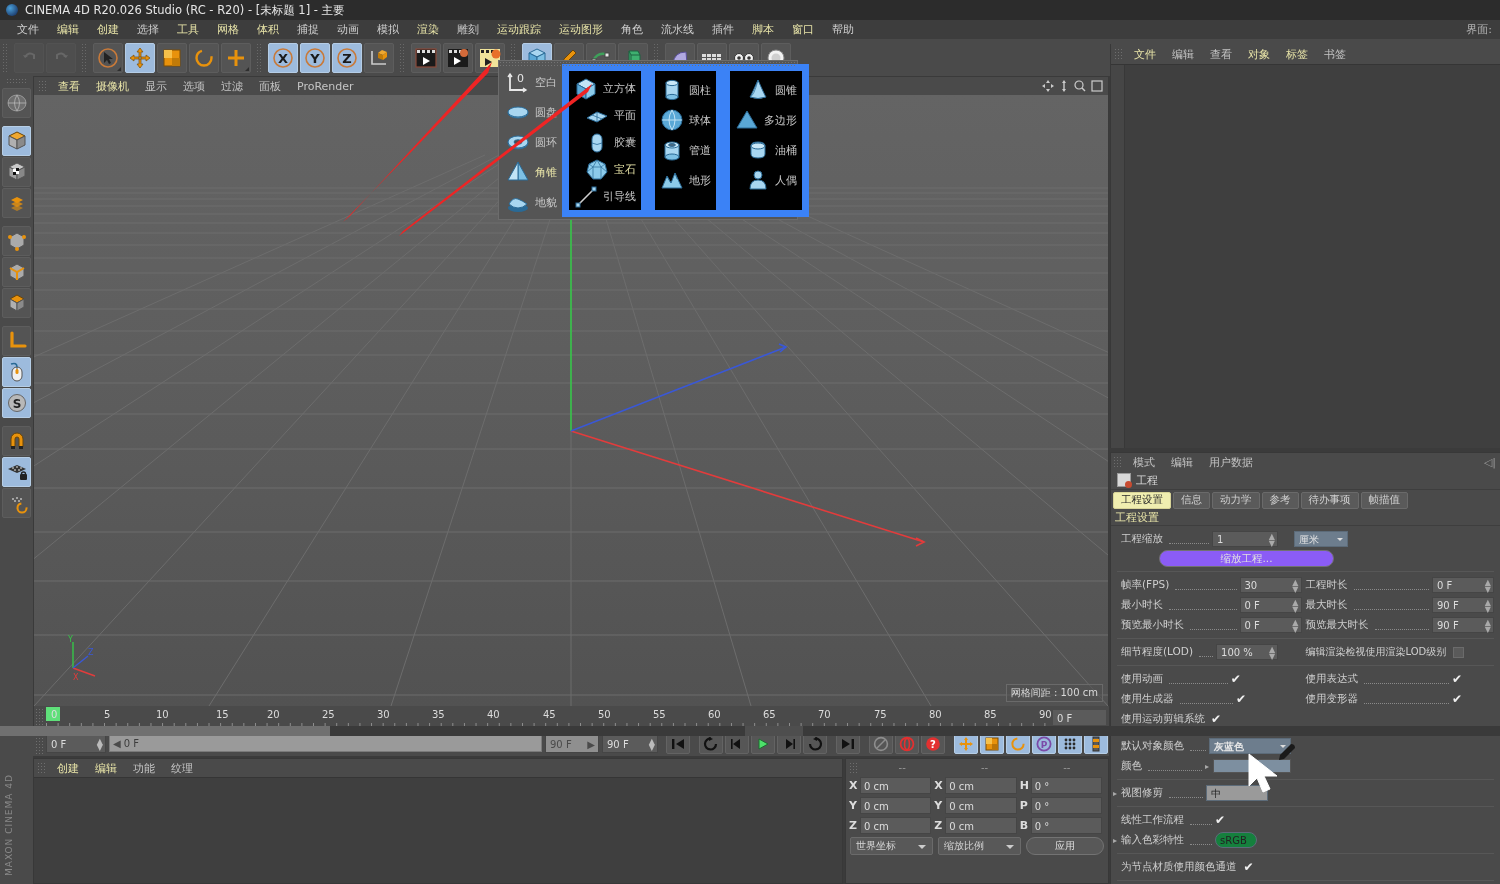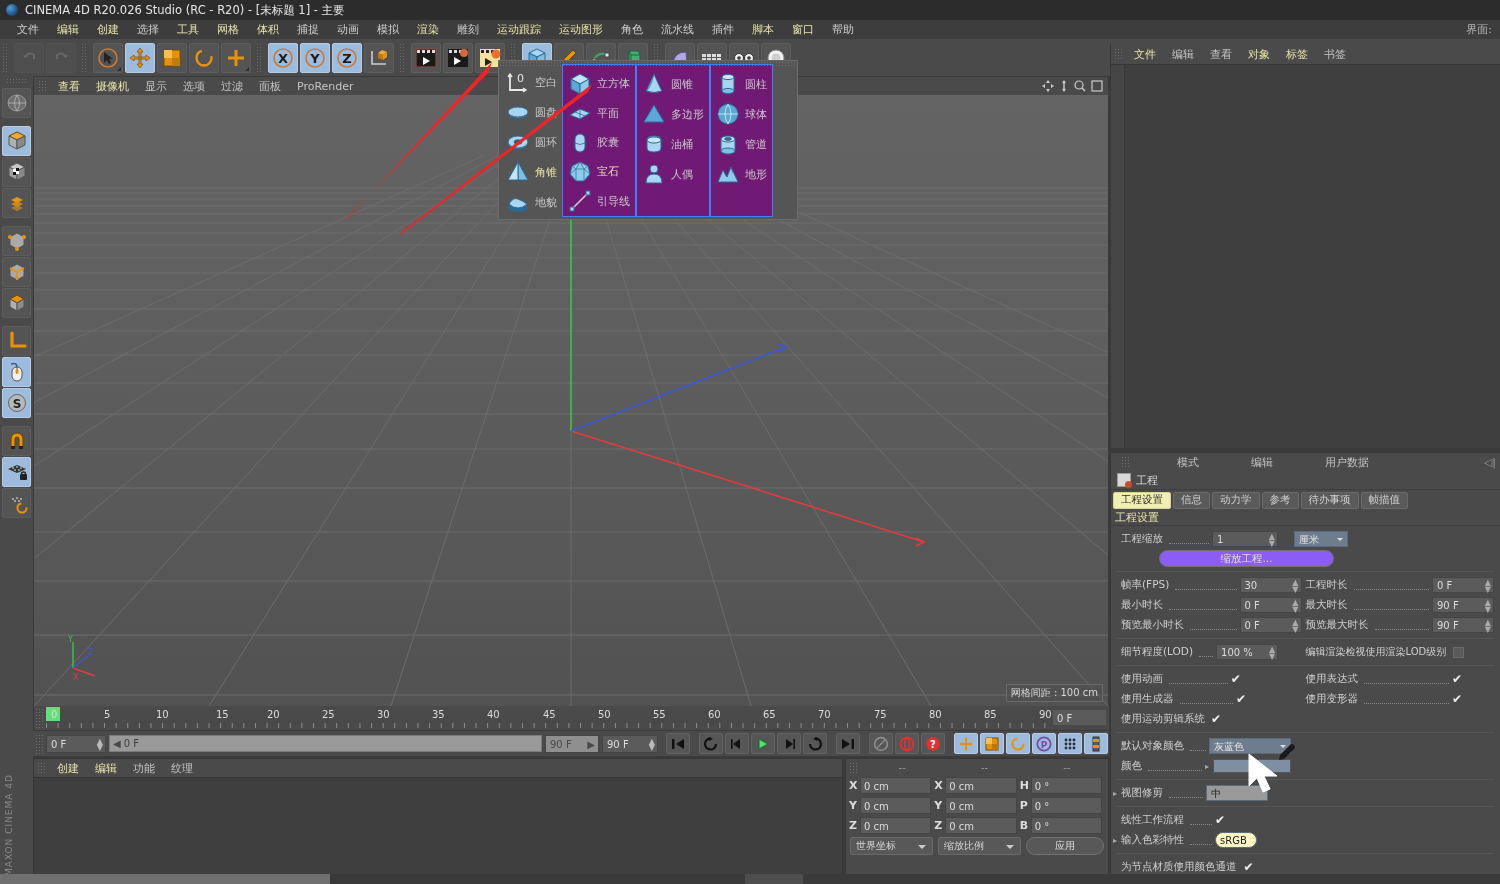--- a/index.html
+++ b/index.html
@@ -4,21 +4,21 @@
 <style>
   * { box-sizing: border-box; margin: 0; padding: 0; }
   html, body {
     width: 1500px; height: 884px;
     background: #3b3b3b;
     font-family: "DejaVu Sans", "Liberation Sans", sans-serif;
     font-size: 11px;
     color: #c8c8c8;
     overflow: hidden;
   }
-  #app { position: relative; width: 1500px; height: 884px; }
+  #app { position: relative; width: 1500px; height: 736px; }
 
   
   .titlebar {
     position: absolute; left: 0; top: 0; width: 1500px; height: 20px;
     background: #2c2c2c; display: flex; align-items: center; padding-left: 6px;
   }
   .titlebar .tb-logo {
     width: 12px; height: 12px; border-radius: 50%;
     background: radial-gradient(circle at 35% 35%, #4a9fd8, #1b3a6b 80%);
     margin-right: 7px; flex: none;
@@ -118,21 +118,21 @@
     position: absolute; left: 498px; top: 60px; width: 300px; height: 160px;
     background: #555; border: 1px solid #6c6c6c; z-index: 60;
     display: flex; padding: 3px 2px 2px 2px;
   }
   .popup .pgrip {
     position: absolute; left: 0; top: 0; width: 100%; height: 5px;
     background-image: radial-gradient(#737373 38%, transparent 40%);
     background-size: 3px 3px;
   }
   .pcol { display: flex; flex-direction: column; padding: 4px 1px 0 1px; }
-  .pcol.boxed { background: #701a75; border: 1px solid #3b82f6; }
+  .pcol.boxed { background: #000000; border: 7px solid #3b82f6; align-items: flex-end; }
   .pitem { display: flex; align-items: center; height: 30px; padding: 0 4px; white-space: nowrap; }
   .pitem .plabel { font-size: 11px; color: #c9c9c9; margin-left: 5px; }
   .pitem .plabel.hl { color: #e8e4a8; }
   .pic { width: 24px; height: 24px; flex: none; }
 
   
   .arrows { position: absolute; left: 0; top: 0; width: 1500px; height: 884px; pointer-events: none; z-index: 80; }
 
   
   .timeline {
@@ -222,21 +222,21 @@
   .om-bar .mi { padding: 0 8px; font-size: 11px; color: #c4c4c4; }
   .om-bar .mi.hl { color: #e8e4a8; }
   .om-body { position: absolute; left: 0; top: 20px; width: 100%; bottom: 0; background: #3f3f3f; border-top: 1px solid #353535; }
   .om-leftcol { position: absolute; left: 0; top: 0; width: 14px; height: 100%; background: #464646; border-right: 1px solid #383838; }
 
   
   .attrman {
     position: absolute; left: 1110px; top: 452px; width: 390px; height: 432px;
     background: #4a4a4a; border-left: 1px solid #383838; border-top: 1px solid #383838;
   }
-  .am-bar { height: 18px; display: flex; align-items: center; padding-left: 10px; gap: 36px; }
+  .am-bar { height: 18px; display: flex; align-items: center; padding-left: 2px; }
   .am-bar .mi { padding: 0 8px; font-size: 11px; color: #c4c4c4; }
   .am-bar .right-ic { margin-left: auto; padding-right: 4px; color: #9a9a9a; font-size: 11px; }
   .am-obj { height: 19px; display: flex; align-items: center; padding-left: 6px; border-bottom: 1px solid #3e3e3e; }
   .am-obj .oicon {
     width: 14px; height: 14px; margin-right: 5px; background: #d8d8d8; border: 1px solid #9a9a9a;
     position: relative; flex: none;
   }
   .am-obj .oicon::after {
     content: ''; position: absolute; right: -2px; bottom: -2px; width: 7px; height: 7px;
     border-radius: 50%; background: #c84b30;
@@ -837,50 +837,20 @@
             <rect x="2" y="18" width="4" height="4" fill="#a8d6f0" stroke="#2a6a96"></rect>
             <rect x="18" y="2" width="4" height="4" fill="#a8d6f0" stroke="#2a6a96"></rect>
           </svg>
         <span class="plabel">引导线</span>
       </div>
     </div>
 
     <div class="pcol boxed">
       <div class="pitem">
         <svg class="pic" viewBox="0 0 24 24">
-            <path d="M12 2 Q19 18 20 19 Q12 22 4 19 Q5 18 12 2 Z" fill="#a8d6f0" stroke="#2a6a96"></path>
-            <path d="M12 2 Q8 18 4 19" stroke="#2a6a96" fill="none" stroke-width=".7"></path>
-          </svg>
-        <span class="plabel">圆锥</span>
-      </div>
-      <div class="pitem">
-        <svg class="pic" viewBox="0 0 24 24">
-            <path d="M12 3 L22 20 L2 20 Z" fill="#5aa8d6" stroke="#2a6a96"></path>
-          </svg>
-        <span class="plabel">多边形</span>
-      </div>
-      <div class="pitem">
-        <svg class="pic" viewBox="0 0 24 24">
-            <path d="M5 8 Q5 4 12 4 Q19 4 19 8 L19 16 Q19 20 12 20 Q5 20 5 16 Z" fill="#a8d6f0" stroke="#2a6a96"></path>
-            <ellipse cx="12" cy="8" rx="7" ry="3" fill="#c9e8f8" stroke="#2a6a96"></ellipse>
-          </svg>
-        <span class="plabel">油桶</span>
-      </div>
-      <div class="pitem">
-        <svg class="pic" viewBox="0 0 24 24">
-            <circle cx="12" cy="7" r="4" fill="#a8d6f0" stroke="#2a6a96"></circle>
-            <path d="M4 21 Q4 12 12 12 Q20 12 20 21 Z" fill="#a8d6f0" stroke="#2a6a96"></path>
-          </svg>
-        <span class="plabel">人偶</span>
-      </div>
-    </div>
-
-    <div class="pcol boxed">
-      <div class="pitem">
-        <svg class="pic" viewBox="0 0 24 24">
             <rect x="6" y="5" width="12" height="14" fill="#a8d6f0" stroke="#2a6a96"></rect>
             <ellipse cx="12" cy="5" rx="6" ry="2.6" fill="#c9e8f8" stroke="#2a6a96"></ellipse>
             <ellipse cx="12" cy="19" rx="6" ry="2.6" fill="#7dc0e4" stroke="#2a6a96"></ellipse>
           </svg>
         <span class="plabel">圆柱</span>
       </div>
       <div class="pitem">
         <svg class="pic" viewBox="0 0 24 24">
             <circle cx="12" cy="12" r="10" fill="#5aa8d6" stroke="#2a6a96"></circle>
             <path d="M2 12 H22 M12 2 Q18 12 12 22 M12 2 Q6 12 12 22" stroke="#c9e8f8" fill="none" stroke-width=".9"></path>
@@ -895,20 +865,50 @@
             <ellipse cx="12" cy="7" rx="3.4" ry="1.4" fill="#4e6a80" stroke="#2a6a96"></ellipse>
           </svg>
         <span class="plabel">管道</span>
       </div>
       <div class="pitem">
         <svg class="pic" viewBox="0 0 24 24">
             <path d="M2 20 L7 8 L11 15 L15 5 L22 20 Z" fill="#8ccbea" stroke="#2a6a96"></path>
             <path d="M7 8 L9 12 L11 15 M15 5 L17 11" stroke="#2a6a96" fill="none" stroke-width=".7"></path>
           </svg>
         <span class="plabel">地形</span>
+      </div>
+    </div>
+
+    <div class="pcol boxed">
+      <div class="pitem">
+        <svg class="pic" viewBox="0 0 24 24">
+            <path d="M12 2 Q19 18 20 19 Q12 22 4 19 Q5 18 12 2 Z" fill="#a8d6f0" stroke="#2a6a96"></path>
+            <path d="M12 2 Q8 18 4 19" stroke="#2a6a96" fill="none" stroke-width=".7"></path>
+          </svg>
+        <span class="plabel">圆锥</span>
+      </div>
+      <div class="pitem">
+        <svg class="pic" viewBox="0 0 24 24">
+            <path d="M12 3 L22 20 L2 20 Z" fill="#5aa8d6" stroke="#2a6a96"></path>
+          </svg>
+        <span class="plabel">多边形</span>
+      </div>
+      <div class="pitem">
+        <svg class="pic" viewBox="0 0 24 24">
+            <path d="M5 8 Q5 4 12 4 Q19 4 19 8 L19 16 Q19 20 12 20 Q5 20 5 16 Z" fill="#a8d6f0" stroke="#2a6a96"></path>
+            <ellipse cx="12" cy="8" rx="7" ry="3" fill="#c9e8f8" stroke="#2a6a96"></ellipse>
+          </svg>
+        <span class="plabel">油桶</span>
+      </div>
+      <div class="pitem">
+        <svg class="pic" viewBox="0 0 24 24">
+            <circle cx="12" cy="7" r="4" fill="#a8d6f0" stroke="#2a6a96"></circle>
+            <path d="M4 21 Q4 12 12 12 Q20 12 20 21 Z" fill="#a8d6f0" stroke="#2a6a96"></path>
+          </svg>
+        <span class="plabel">人偶</span>
       </div>
     </div>
   </div>
 
   <svg class="arrows">
     <g fill="#ef2424">
       <path d="M350 216 L343 222 L488 73 L492 62 Z"></path>
       <path d="M403 231 L399 236 L588 92 L592 84 Z"></path>
     </g>
   </svg>
@@ -1322,21 +1322,21 @@
         <span style="width:8px"></span>
         <span class="albl">使用运动剪辑系统</span>
         <span class="chk" style="margin-left:3px">✔</span>
       </div>
       <div class="adiv"></div>
 
       <div class="arow">
         <span style="width:8px"></span>
         <span class="albl">默认对象颜色</span>
         <span class="adots" style="max-width:16px"></span>
-        <div class="adrop" style="width:82px;background:#6d7d8d;">
+        <div class="adrop" style="width:82px;background:#6d7d8d;font-weight:bold;">
           <span>灰蓝色</span>
           <span class="car"></span>
         </div>
       </div>
 
       <div class="arow">
         <span style="width:8px"></span>
         <span class="albl">颜色</span>
         <span class="adots" style="max-width:54px"></span>
         <span class="tri">▸</span>
@@ -1358,21 +1358,21 @@
         <span style="width:8px"></span>
         <span class="albl">线性工作流程</span>
         <span class="adots" style="max-width:22px"></span>
         <span class="chk">✔</span>
       </div>
 
       <div class="arow">
         <span class="tri">▸</span>
         <span class="albl">输入色彩特性</span>
         <span class="adots" style="max-width:22px"></span>
-        <div class="adrop" style="width:42px;background:#fef9c3;color:#222;border-radius:8px;">
+        <div class="adrop" style="width:42px;background:#15803d;color:#222;border-radius:8px;">
           <span>sRGB</span>
         </div>
       </div>
       <div class="adiv"></div>
 
       <div class="arow">
         <span style="width:8px"></span>
         <span class="albl">为节点材质使用颜色通道</span>
         <span class="chk" style="margin-left:4px">✔</span>
       </div>

